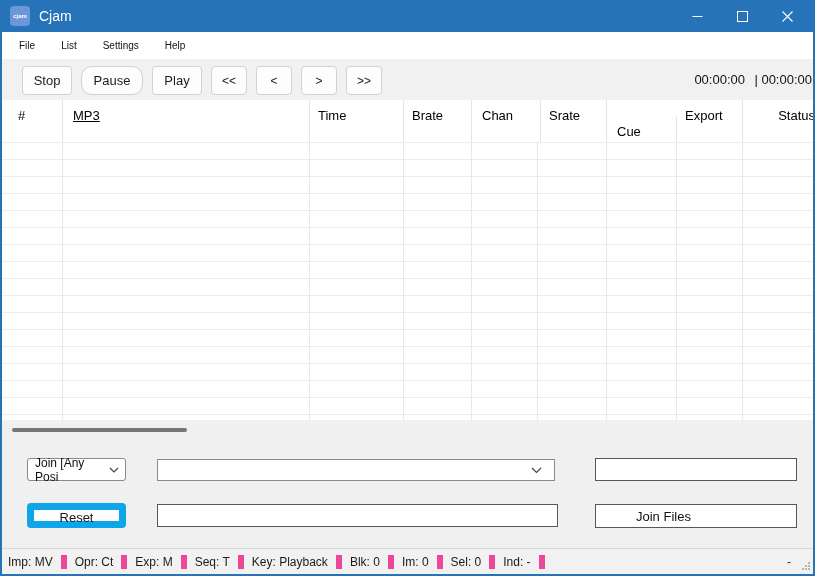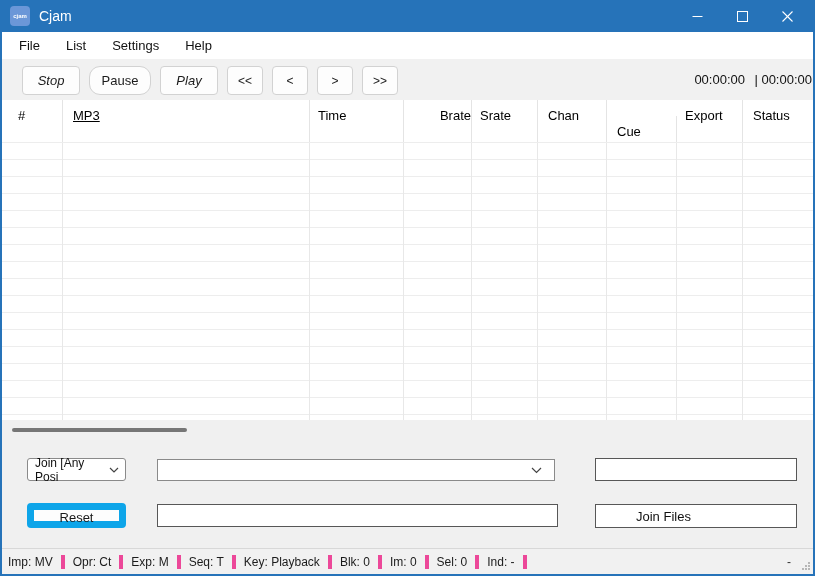--- a/index.html
+++ b/index.html
@@ -17,45 +17,45 @@
   
   .titlebar { position:absolute; left:0; top:0; width:815px; height:32px; background:#2673b9; display:flex; align-items:center; z-index:30; }
   .app-icon { width:20px; height:20px; margin-left:10px; border-radius:4px; background:#6b97d8; color:#fff;
     font-size:6px; font-weight:bold; display:flex; align-items:center; justify-content:center; }
   .app-title { color:#fff; font-size:14px; margin-left:9px; }
   .win-controls { position:absolute; right:5px; top:0; height:32px; display:flex; }
   .win-btn { width:45px; height:32px; display:flex; align-items:center; justify-content:center; cursor:default; }
 
   
   .menubar { position:absolute; left:0; top:32px; width:815px; height:27px; background:#ffffff; display:flex; align-items:center; padding-left:10px; }
-  .menu-item { font-size:13px; padding:4px 9px; margin-right:8px; color:#111; }
+  .menu-item { font-size:10px; padding:4px 9px; margin-right:8px; color:#111; }
 
   
   .toolbar { position:absolute; left:0; top:59px; width:815px; height:41px; background:#f1f1f1; }
   .tb-buttons { position:absolute; left:22px; top:7px; display:flex; gap:9px; }
   .tb-btn { height:29px; background:#fdfdfd; border:1px solid #d2d2d2; border-radius:4px;
     font-family:"Liberation Sans", sans-serif; font-size:13px; color:#1b1b1b; display:flex; align-items:center; justify-content:center; }
-  .tb-btn.wide { width:58px;font-style:italic; } .tb-btn.wide2 { width:62px;border-radius:11px; } .tb-btn.small { width:36px; font-size:12px; }
+  .tb-btn.wide { width:50px; } .tb-btn.wide2 { width:62px;border-radius:11px; } .tb-btn.small { width:36px; font-size:12px; }
   .slider { position:absolute; left:420px; top:66px; width:250px; height:21px; }
   .slider-track { position:absolute; left:0; top:8px; width:250px; height:5px; background:#e9e9e9; border:1px solid #d5d5d5; border-radius:2px; }
   .slider-thumb { position:absolute; left:0px; top:0px; width:12px; height:21px; background:#0078d7;
     clip-path:polygon(0 0,100% 0,100% 62%,50% 100%,0 62%); }
   .time-label { position:absolute; top:13px; font-size:13px; color:#111; }
   .time-elapsed { right:70px; }
   .time-total { right:3px; }
 
   
   .table { position:absolute; left:0; top:100px; width:815px; height:320px; background:#fff; }
   .thead { display:flex; height:43px; border-bottom:1px solid #ededed; }
   .th { font-size:13px; color:#000; padding-top:8px; padding-left:8px; border-right:1px solid #e4e4e4; }
-  .th:last-child { border-right:none; }
+  .th:last-child { border-right:none;text-align:right; }
   .th-num { width:63px; padding-left:18px; }
   .th-mp3 { width:247px; padding-left:10px;text-decoration:underline; }
   .th-time { width:94px; }
-  .th-brate { width:68px;text-align:right; }
+  .th-brate { width:68px; }
   .th-srate { width:66px; }
   .th-chan { width:69px; padding-left:10px; }
   .th-cue { width:70px; padding-left:10px;margin-top:16px; }
   .th-export { width:66px; }
   .th-status { width:72px; padding-left:10px; }
   .tbody { height:277px;
     background:
       linear-gradient(#e8e8e8,#e8e8e8) 62px 0/1px 100% no-repeat,
       linear-gradient(#e8e8e8,#e8e8e8) 309px 0/1px 100% no-repeat,
       linear-gradient(#e8e8e8,#e8e8e8) 403px 0/1px 100% no-repeat,
@@ -80,21 +80,21 @@
   .field { background:#fff; border:1px solid #575757; font-family:"Liberation Sans", sans-serif; font-size:13px; color:#111; padding-left:3px; }
   .field-top-right { position:absolute; left:595px; top:38px; width:202px; height:23px; }
   .reset-btn { position:absolute; left:27px; top:83px; width:99px; height:25px; background:#fdfdfd;
     border:7px solid #0ea5e9; border-radius:4px; font-family:"Liberation Sans", sans-serif; font-size:13px; color:#1b1b1b; }
   .input-bottom { position:absolute; left:157px; top:84px; width:401px; height:23px; }
   .join-files-field { position:absolute; left:595px; top:84px; width:202px; height:24px;padding-left:40px; }
 
   
   .statusbar { position:absolute; left:0; top:548px; width:815px; height:26px; background:#f1f1f1;
     border-top:1px solid #d8d8d8; display:flex; align-items:center; padding-left:8px; font-size:12px; color:#1b1b1b; }
-  .seg { padding:0 8px; border-right:4px solid #ec4899; line-height:14px; white-space:nowrap; }
+  .seg { padding:0 8px; border-right:6px solid #ec4899; line-height:14px; white-space:nowrap; }
   .seg:first-child { padding-left:0; }
   .seg:last-child { border-right:none; }
   .status-right { position:absolute; right:24px; top:6px; font-size:12px; color:#333; }
   .resize-grip { position:absolute; right:4px; bottom:3px; }
 </style>
 </head>
 <body>
 
 <div class="window">
 
@@ -147,22 +147,22 @@
     <div class="time-label time-elapsed">00:00:00</div>
     <div class="time-label time-total">| 00:00:00</div>
   </div>
 
   <div class="table">
     <div class="thead">
       <div class="th th-num">#</div>
       <div class="th th-mp3">MP3</div>
       <div class="th th-time">Time</div>
       <div class="th th-brate">Brate</div>
+      <div class="th th-chan">Chan</div>
       <div class="th th-srate">Srate</div>
-      <div class="th th-chan">Chan</div>
       <div class="th th-cue">Cue</div>
       <div class="th th-export">Export</div>
       <div class="th th-status">Status</div>
     </div>
     <div class="tbody"></div>
   </div>
 
   <div class="panel">
     <div class="hscroll-thumb"></div>
 

